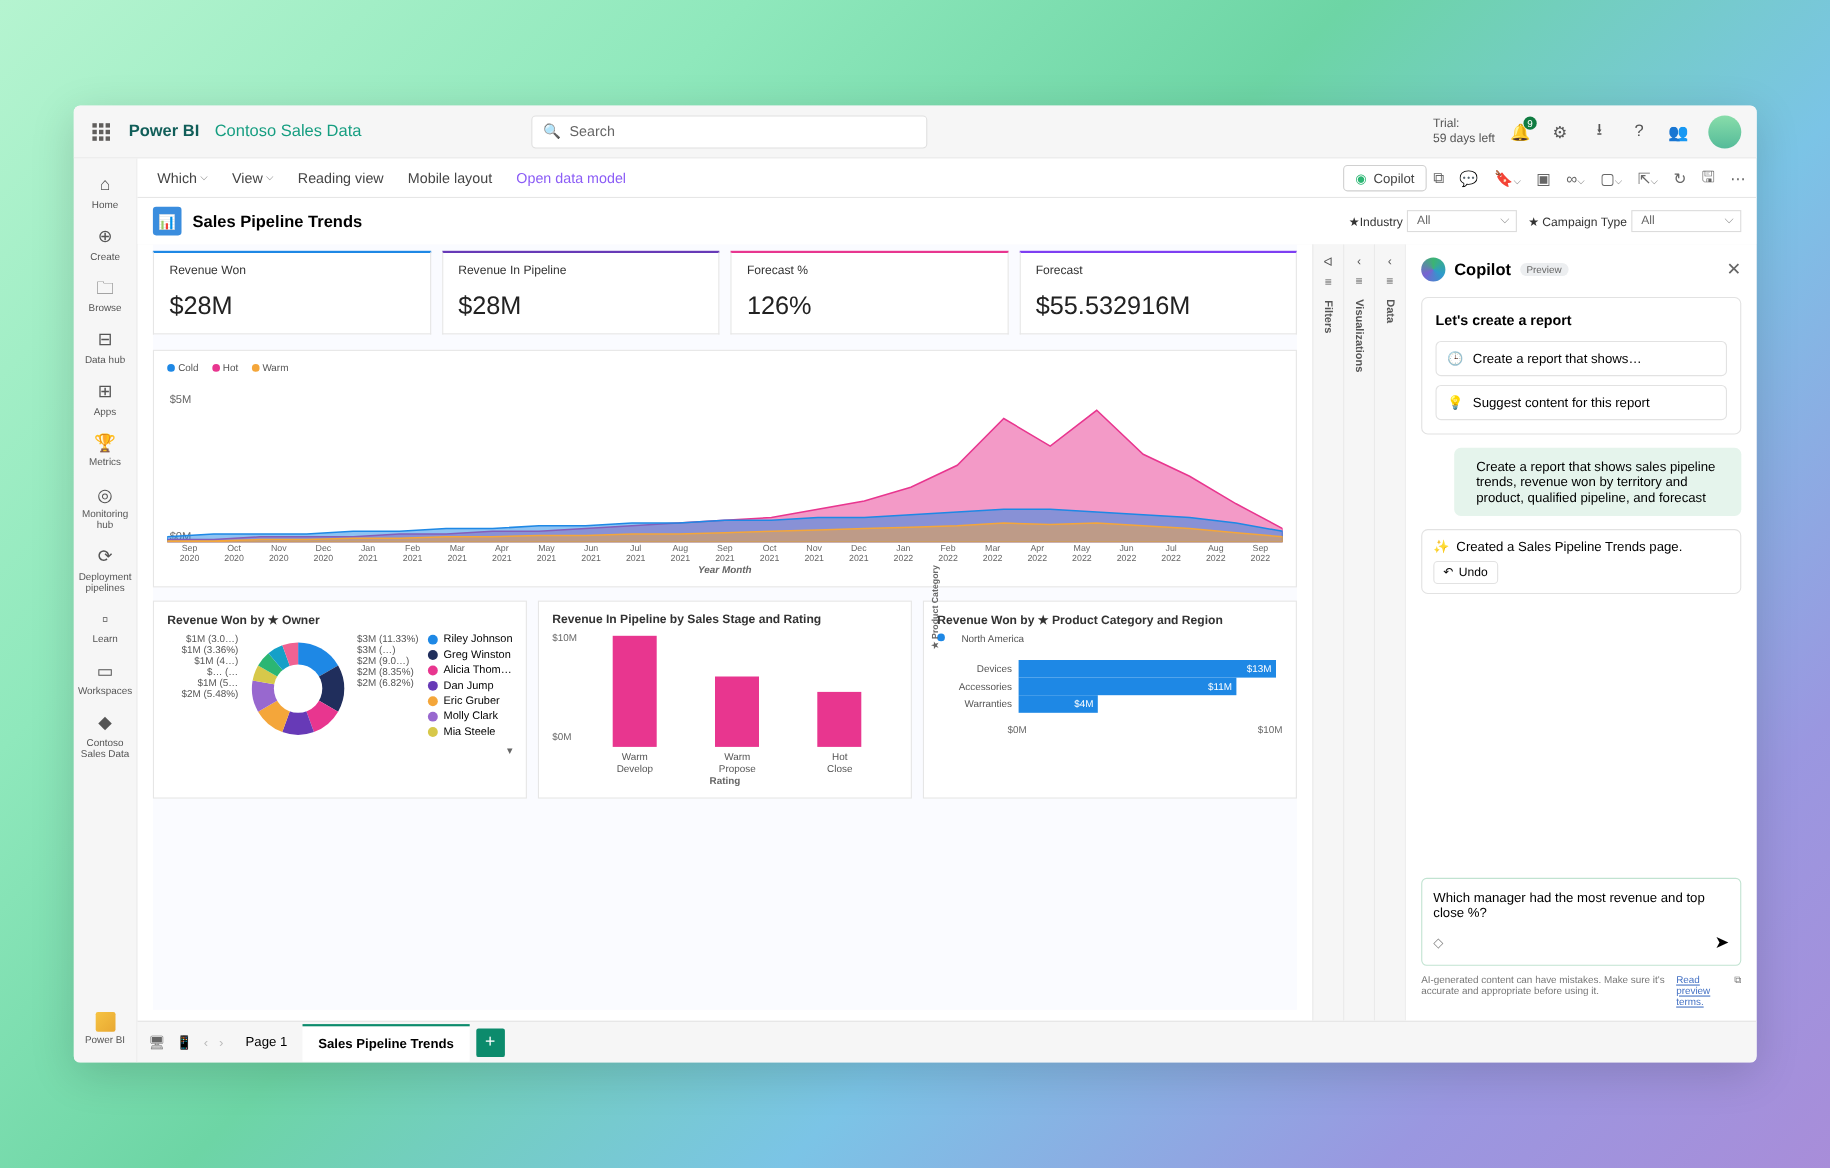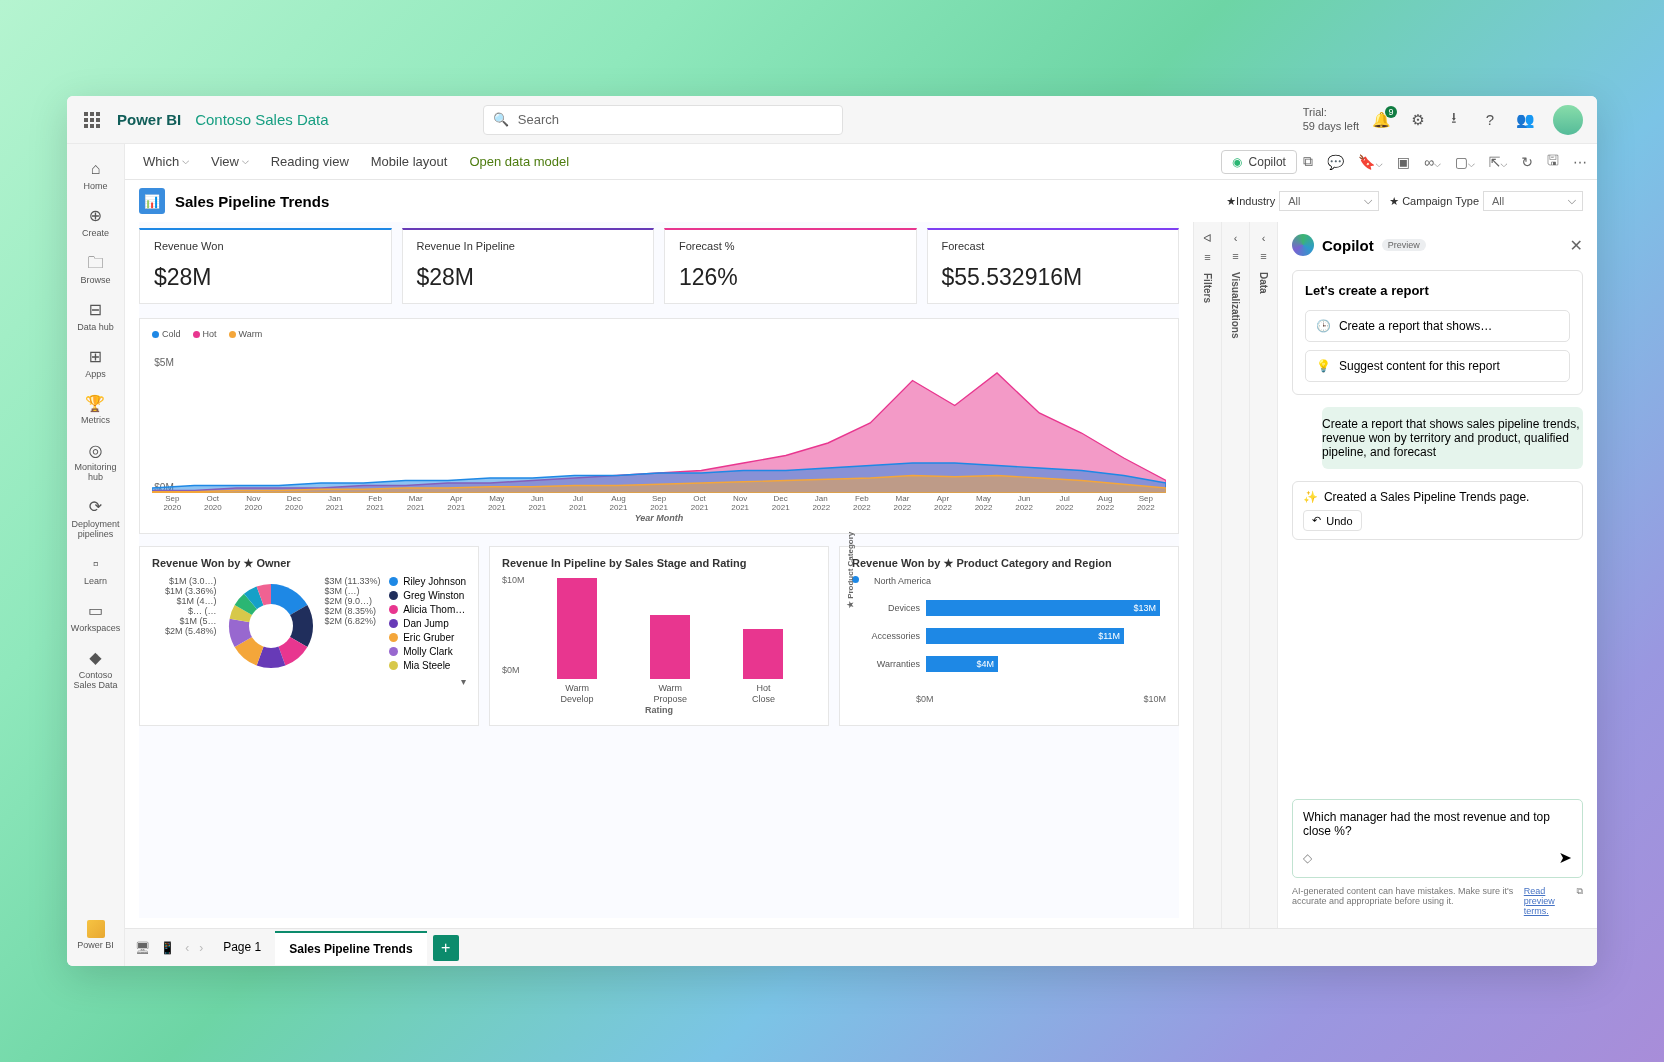--- a/index.html
+++ b/index.html
@@ -76,21 +76,21 @@
 .donut-wrap { display: flex; }
 .donut-side { flex: 1; font-size: 9px; color: #555; }
 .donut-legend { font-size: 10px; }
 .donut-legend li { list-style: none; display: flex; align-items: center; gap: 5px; margin-bottom: 3px; }
 .donut-legend .sw { width: 9px; height: 9px; border-radius: 50%; }
 .barchart { height: 130px; display: flex; align-items: flex-end; gap: 28px; padding: 0 20px; }
 .barcol { flex: 1; display: flex; flex-direction: column; align-items: center; }
 .bar { width: 40px; background: #e8368f; }
 .barlabel { font-size: 9px; color: #555; text-align: center; margin-top: 4px; white-space: pre-line; line-height: 1.2; }
 .hbars { padding: 10px 6px; }
-.hbar-row { display: flex; align-items: center; font-size: 10px; margin-bottom: 12px; gap: 6px; }
+.hbar-row { display: flex; align-items: center; font-size: 10px; margin-bottom: 0; gap: 6px; }
 .hbar-label { width: 58px; text-align: right; font-size: 9px; color: #555; }
 .hbar-track { flex: 1; height: 16px; position: relative; }
 .hbar-fill { height: 100%; background: #1e88e5; display: flex; align-items: center; justify-content: flex-end; padding-right: 4px; color: #fff; font-size: 9px; }
 .hbar-axis { display: flex; justify-content: space-between; font-size: 9px; color: #666; padding-left: 64px; }
 .ycat { position: absolute; left: -2px; top: 50%; transform: rotate(-90deg) translateX(50%); transform-origin: left; font-size: 8px; color: #666; font-weight: 600; }
 
 
 .rail { width: 28px; background: #f6f6f6; border-left: 1px solid #eaeaea; display: flex; flex-direction: column; align-items: center; padding-top: 10px; gap: 6px; font-size: 10px; color: #555; }
 .rail .rlabel { writing-mode: vertical-rl; font-weight: 600; margin-top: 4px; }
 .rail .ric { font-size: 11px; }
@@ -98,21 +98,21 @@
 
 .copilot { width: 320px; background: #fff; border-left: 1px solid #eaeaea; display: flex; flex-direction: column; padding: 12px 14px; }
 .cp-head { display: flex; align-items: center; gap: 8px; margin-bottom: 14px; }
 .cp-logo { width: 22px; height: 22px; border-radius: 50%; background: conic-gradient(#3cb472,#2e9acc,#7863d1,#3cb472); }
 .cp-title { font-weight: 600; font-size: 15px; }
 .cp-tag { font-size: 9px; background: #eceef0; padding: 1px 6px; border-radius: 8px; color: #666; }
 .cp-close { margin-left: auto; cursor: pointer; color: #666; }
 .cp-card { border: 1px solid #e2e2e2; border-radius: 6px; padding: 12px; margin-bottom: 12px; font-size: 12px; }
 .cp-card h4 { font-size: 13px; font-weight: 600; margin-bottom: 12px; }
 .cp-opt { border: 1px solid #e2e2e2; border-radius: 5px; padding: 8px 10px; margin-top: 8px; display: flex; align-items: center; gap: 8px; cursor: pointer; }
-.cp-msg { background: #e5f4ec; border-radius: 6px; padding: 10px 0; font-size: 12px; margin: 0 0 12px 30px; }
+.cp-msg { background: #e5f4ec; border-radius: 6px; padding: 10px 20px; font-size: 12px; margin: 0 0 12px 30px; }
 .cp-action { border: 1px solid #e2e2e2; border-radius: 6px; padding: 8px 10px; font-size: 12px; display: flex; flex-direction: column; gap: 6px; }
 .cp-action .undo { display: flex; align-items: center; gap: 5px; border: 1px solid #e2e2e2; border-radius: 4px; padding: 3px 8px; width: fit-content; cursor: pointer; font-size: 11px; }
 .cp-input-wrap { margin-top: auto; }
 .cp-input { border: 1px solid #c1e3d1; border-radius: 5px; padding: 10px; font-size: 12px; display: flex; flex-direction: column; gap: 10px; }
 .cp-input-row { display: flex; align-items: center; justify-content: space-between; }
 .cp-foot { font-size: 9px; color: #777; margin-top: 8px; display: flex; gap: 4px; align-items: flex-start; }
 .cp-foot a { color: #4572c4; text-decoration: underline; }
 
 
 .pagetabs { height: 38px; background: #f6f6f6; border-top: 1px solid #e6e6e6; display: flex; align-items: center; padding: 0 10px; gap: 6px; font-size: 12px; }
@@ -219,21 +219,21 @@
         <span class="menu">
             <span>Which</span>
             <span class="chev">⌵</span>
           </span>
         <span class="menu">
             <span>View</span>
             <span class="chev">⌵</span>
           </span>
         <span class="menu">Reading view</span>
         <span class="menu">Mobile layout</span>
-        <span class="menu" style="color:#4d7c0f">Open data model</span>
+        <span class="menu" style="color:#8b5cf6">Open data model</span>
         <div class="sep"></div>
         <div class="copilot-btn">
           <span style="color:#2bb673">◉</span>
           <span>Copilot</span>
         </div>
         <div class="ribicons">
           <span>⧉</span>
           <span>💬</span>
           <span>🔖<span class="chev">⌵</span></span>
           <span>▣</span>

